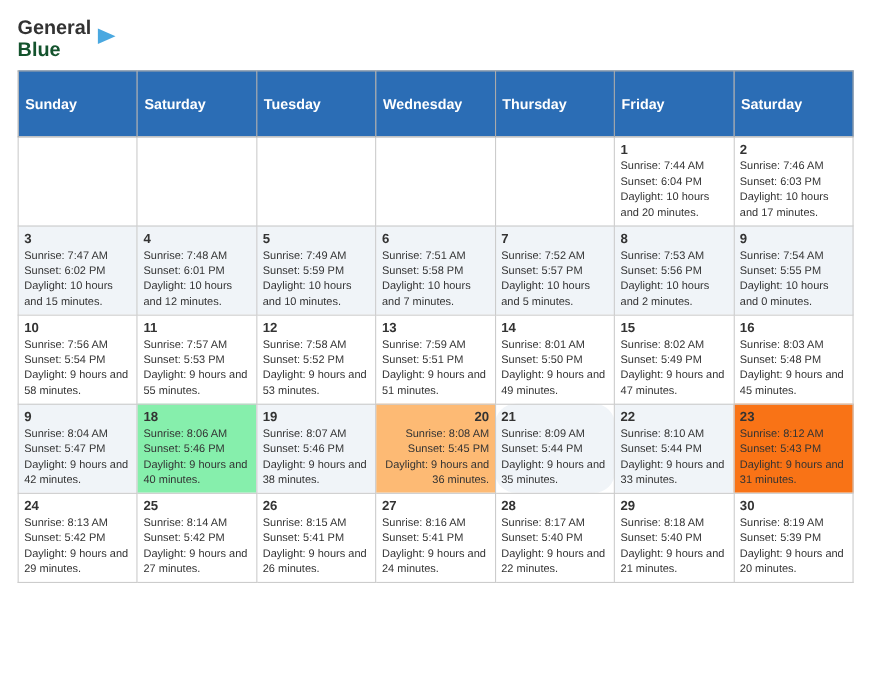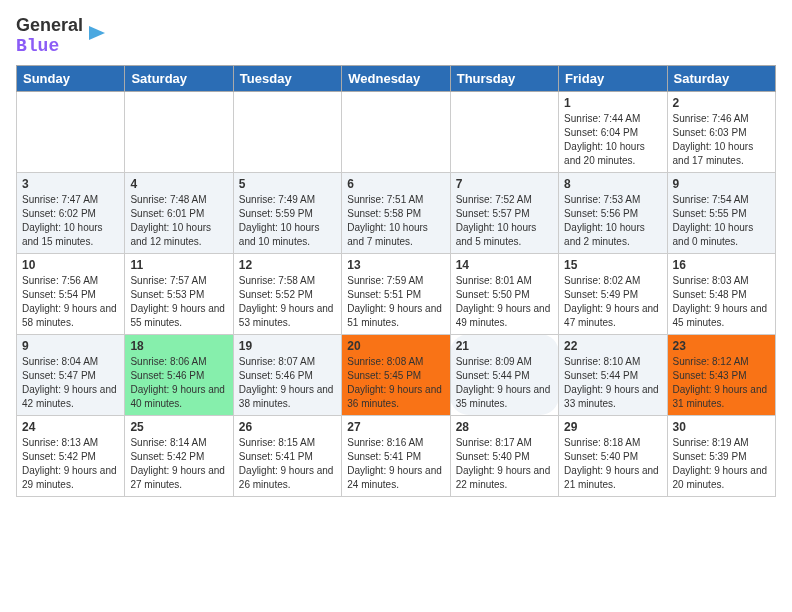--- a/index.html
+++ b/index.html
@@ -20,21 +20,21 @@
       display: flex;
       flex-direction: column;
       align-items: center;
     }
     .logo-text {
       font-size: 18px;
       font-weight: bold;
       color: #333;
       line-height: 1.1;
     }
-    .logo-text span.blue { color: #8b5cf6; font-family: Liberation Mono, monospace; }
+    .logo-text span.blue { color: #14532d; }
     .title-area {
       text-align: right;
     }
     .month-title {
       font-size: 32px;
       font-weight: normal;
       color: #333;
     }
     .location-title {
       font-size: 16px;
@@ -42,21 +42,21 @@
     }
     .calendar-table {
       width: 100%;
       border-collapse: collapse;
       table-layout: fixed;
     }
     .calendar-table th {
       background: #2b6db5;
       color: #fff;
       text-align: left;
-      padding: 5px 6px;
+      padding: 22px 6px;
       font-size: 13px;
       font-weight: bold;
       border: 1px solid #aaa;
     }
     .calendar-table td {
       vertical-align: top;
       border: 1px solid #ccc;
       padding: 4px 5px;
       font-size: 10.5px;
       color: #333;
@@ -196,21 +196,21 @@
           <div class="cell-info">Sunrise: 8:04 AM<br>Sunset: 5:47 PM<br>Daylight: 9 hours and 42 minutes.</div>
         </td>
         <td style="background: #86efac;">
           <span class="day-number">18</span>
           <div class="cell-info">Sunrise: 8:06 AM<br>Sunset: 5:46 PM<br>Daylight: 9 hours and 40 minutes.</div>
         </td>
         <td style="background: rgb(240, 244, 248);">
           <span class="day-number">19</span>
           <div class="cell-info">Sunrise: 8:07 AM<br>Sunset: 5:46 PM<br>Daylight: 9 hours and 38 minutes.</div>
         </td>
-        <td style="background: #f97316;">
+        <td style="background: #fdba74; text-align: right;">
           <span class="day-number">20</span>
           <div class="cell-info">Sunrise: 8:08 AM<br>Sunset: 5:45 PM<br>Daylight: 9 hours and 36 minutes.</div>
         </td>
         <td style="background: rgb(240, 244, 248); border-radius: 19px;">
           <span class="day-number">21</span>
           <div class="cell-info">Sunrise: 8:09 AM<br>Sunset: 5:44 PM<br>Daylight: 9 hours and 35 minutes.</div>
         </td>
         <td style="background: rgb(240, 244, 248);">
           <span class="day-number">22</span>
           <div class="cell-info">Sunrise: 8:10 AM<br>Sunset: 5:44 PM<br>Daylight: 9 hours and 33 minutes.</div>

